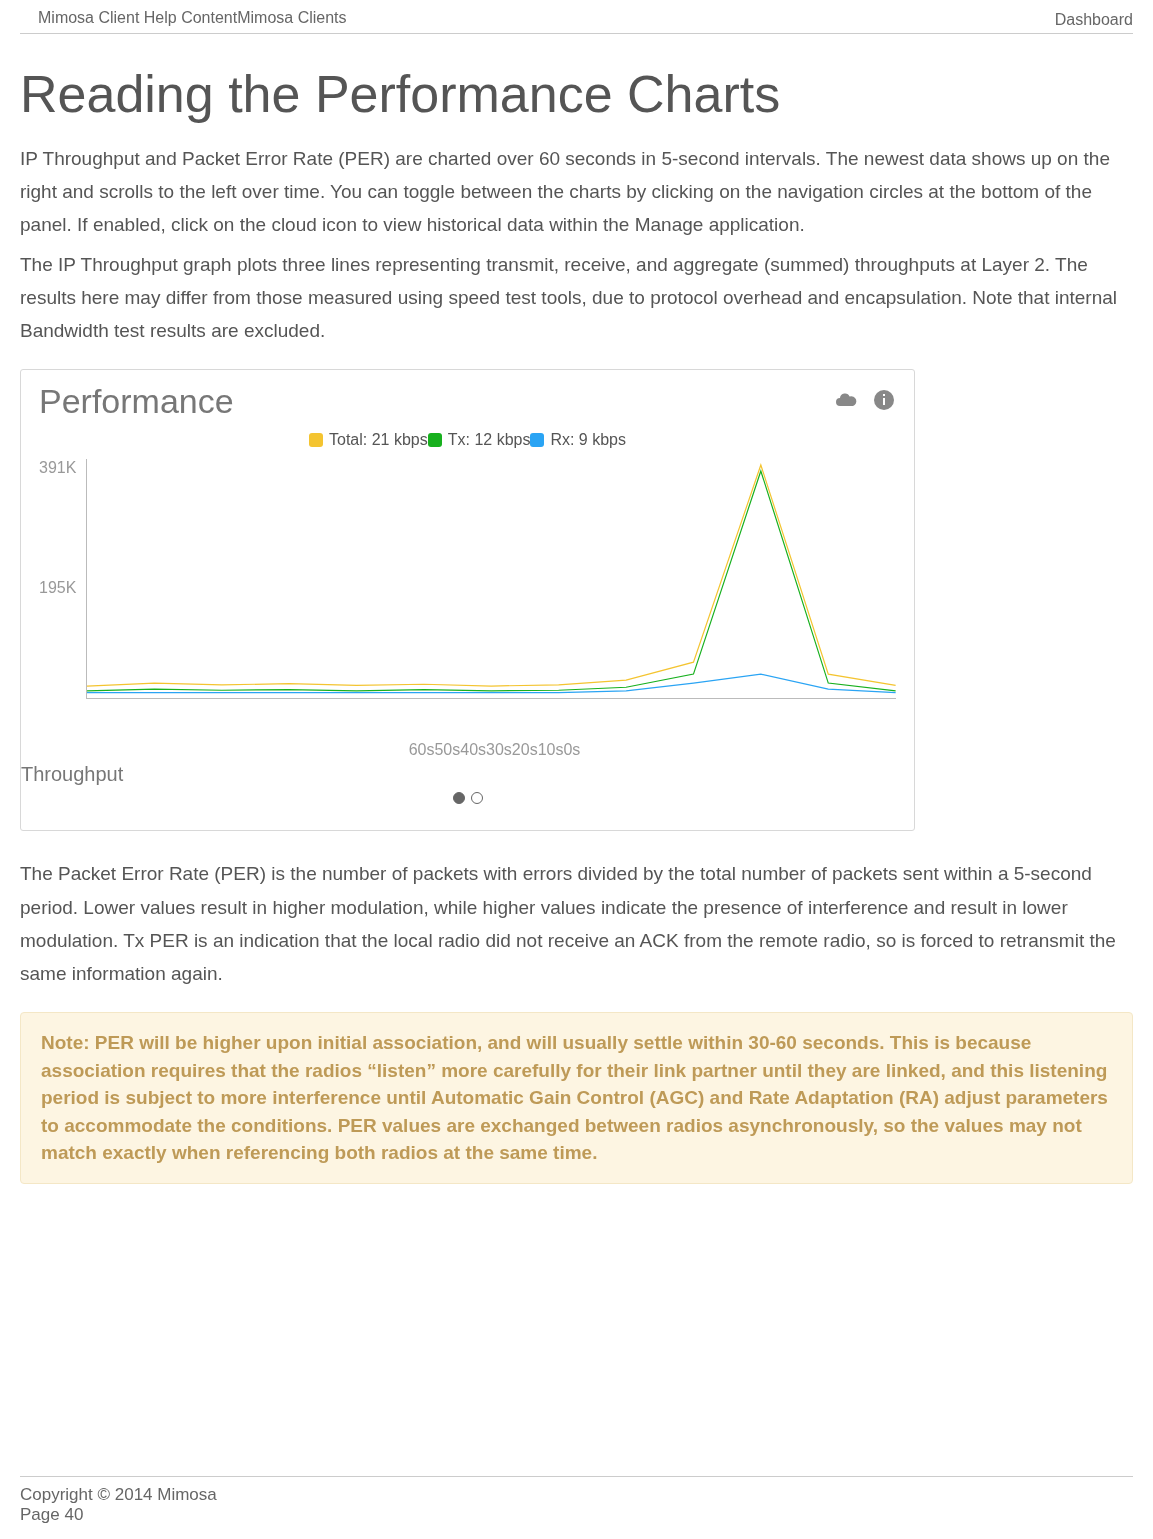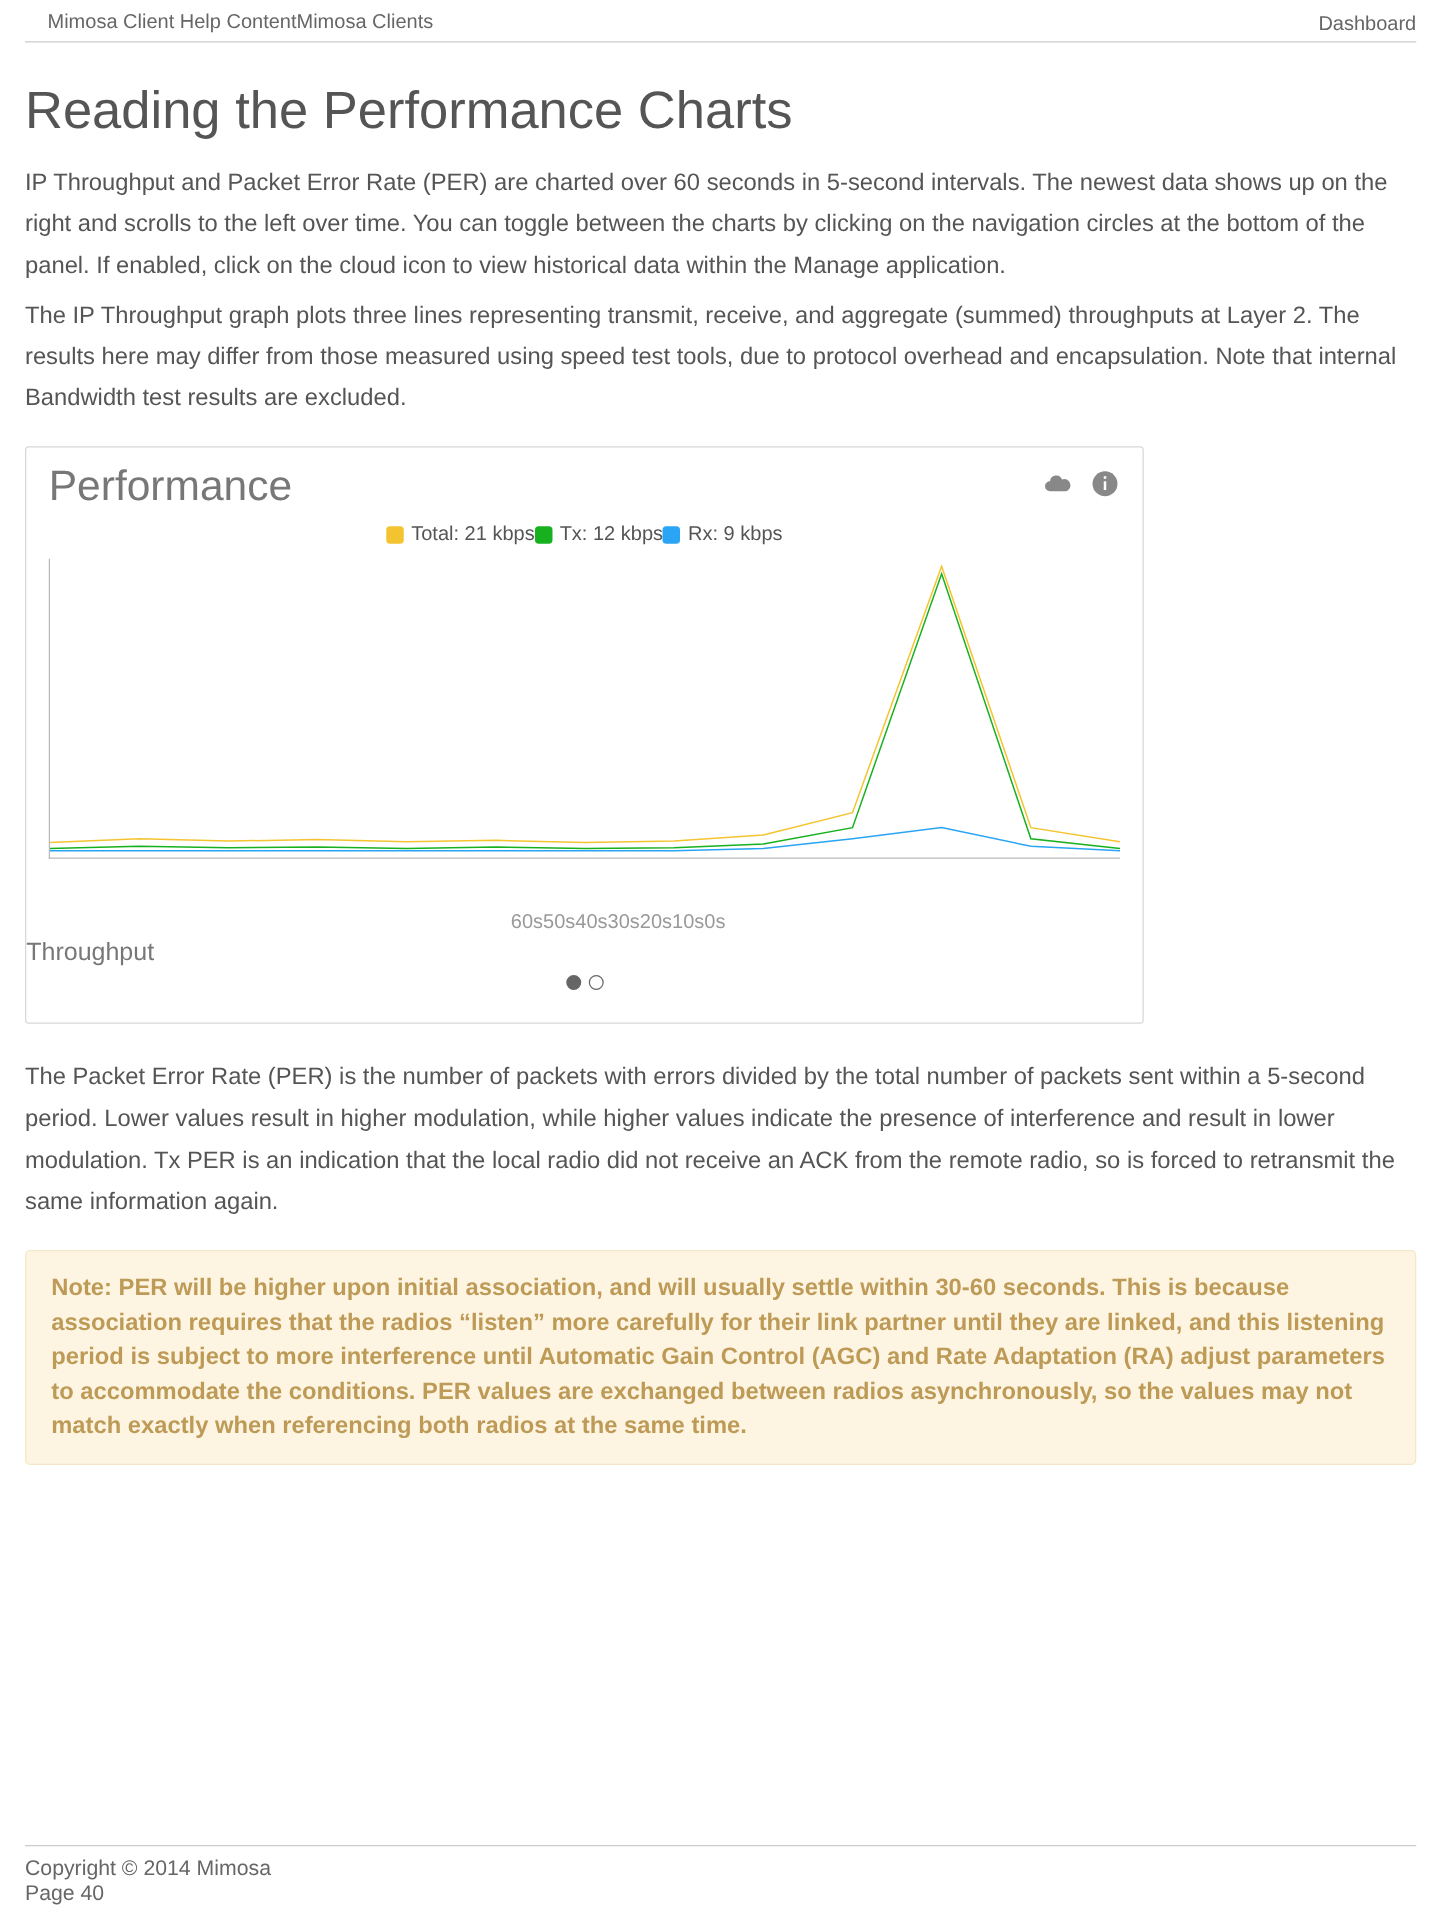--- a/index.html
+++ b/index.html
@@ -18,21 +18,21 @@
     justify-content: space-between;
     border-bottom: 1px solid #ccc;
     padding: 8px 0 4px 0;
     font-size: 16px;
     color: #666;
   }
   .top-left { display: flex; flex-direction: row; line-height: 1.3; margin-left: 18px; }
   .top-right { align-self: flex-end; }
   h1.page-title {
     font-weight: 300;
-    font-size: 42px;
+    font-size: 52px;
     color: #555;
     margin: 30px 0 18px 0;
   }
   .body-text {
     font-size: 19px;
     line-height: 1.75;
     color: #555;
     margin: 0 0 6px 0;
   }
   .panel {
@@ -180,20 +180,24 @@
       <span class="swatch" style="background:#17b01e"></span>
       <span>Tx: 12 kbps</span>
     </div>
     <div class="legend-item">
       <span class="swatch" style="background:#2aa4f4"></span>
       <span>Rx: 9 kbps</span>
     </div>
   </div>
 
   <div class="chart-wrap">
+    <div class="y-axis">
+      <div>391K</div>
+      <div>195K</div>
+    </div>
     <div class="chart-area">
       <svg id="chart-svg" viewBox="0 0 100 100" preserveAspectRatio="none">
           <path d="M 0.00,95.00 L 8.33,93.75 L 16.67,94.50 L 25.00,94.00 L 33.33,94.75 L 41.67,94.25 L 50.00,95.00 L 58.33,94.50 L 66.67,92.50 L 75.00,85.00 L 83.33,2.50 L 91.67,90.00 L 100.00,94.75" fill="none" stroke="#f4c430" stroke-width="1.2" vector-effect="non-scaling-stroke"></path>
           <path d="M 0.00,97.00 L 8.33,96.25 L 16.67,96.75 L 25.00,96.50 L 33.33,97.00 L 41.67,96.50 L 50.00,97.00 L 58.33,96.75 L 66.67,95.50 L 75.00,90.00 L 83.33,5.00 L 91.67,93.75 L 100.00,97.00" fill="none" stroke="#17b01e" stroke-width="1.2" vector-effect="non-scaling-stroke"></path>
           <path d="M 0.00,97.75 L 8.33,97.75 L 16.67,97.75 L 25.00,97.75 L 33.33,97.75 L 41.67,97.75 L 50.00,97.75 L 58.33,97.75 L 66.67,97.00 L 75.00,93.75 L 83.33,90.00 L 91.67,96.25 L 100.00,97.75" fill="none" stroke="#2aa4f4" stroke-width="1.2" vector-effect="non-scaling-stroke"></path>
         </svg>
     </div>
   </div>
 
   <div class="x-axis">

